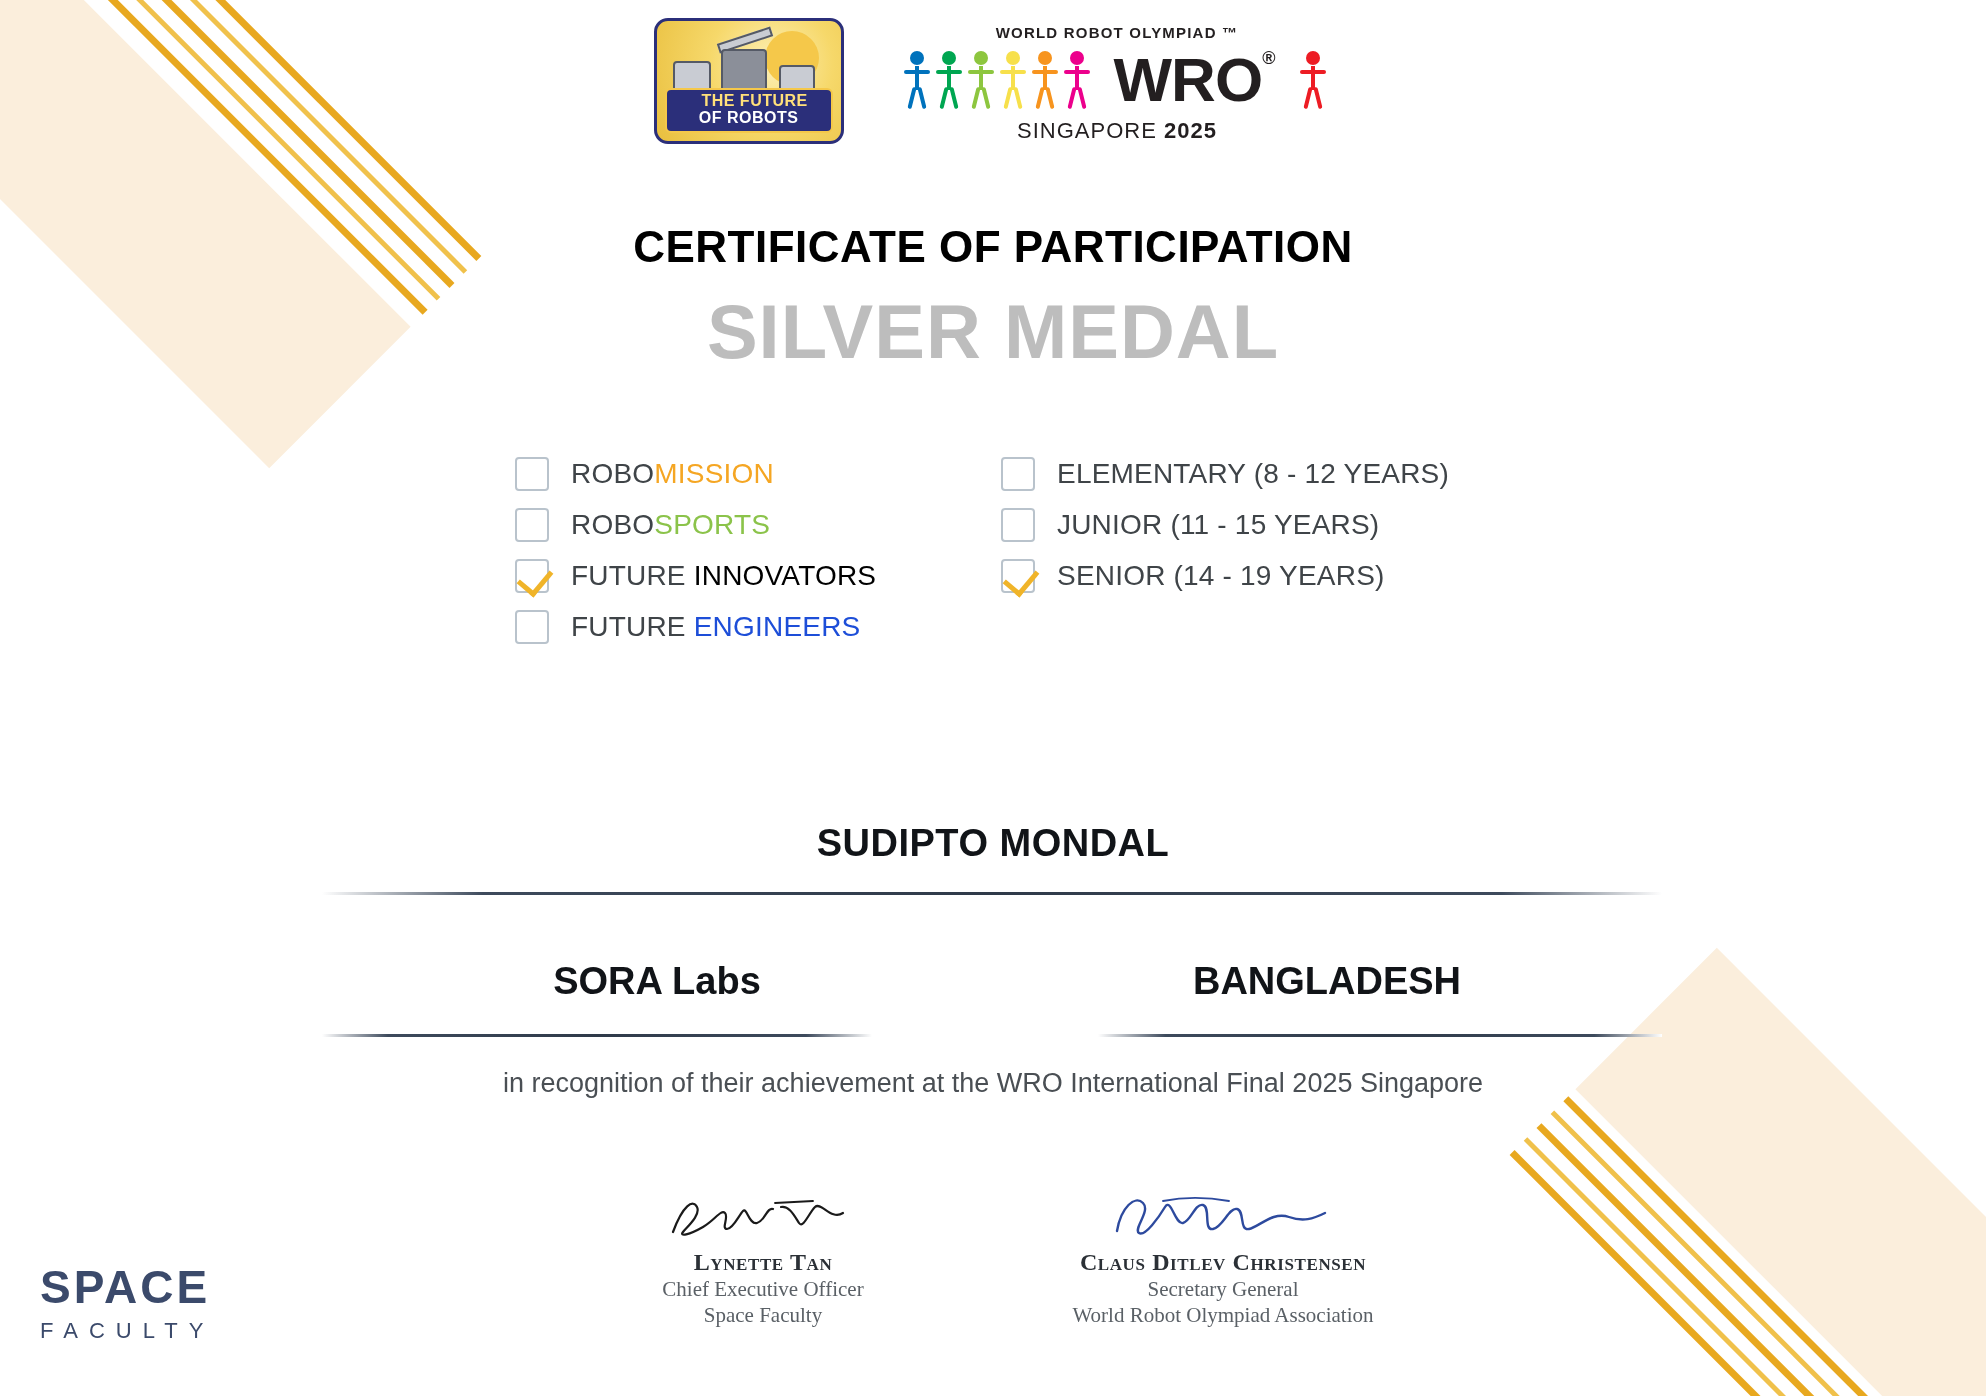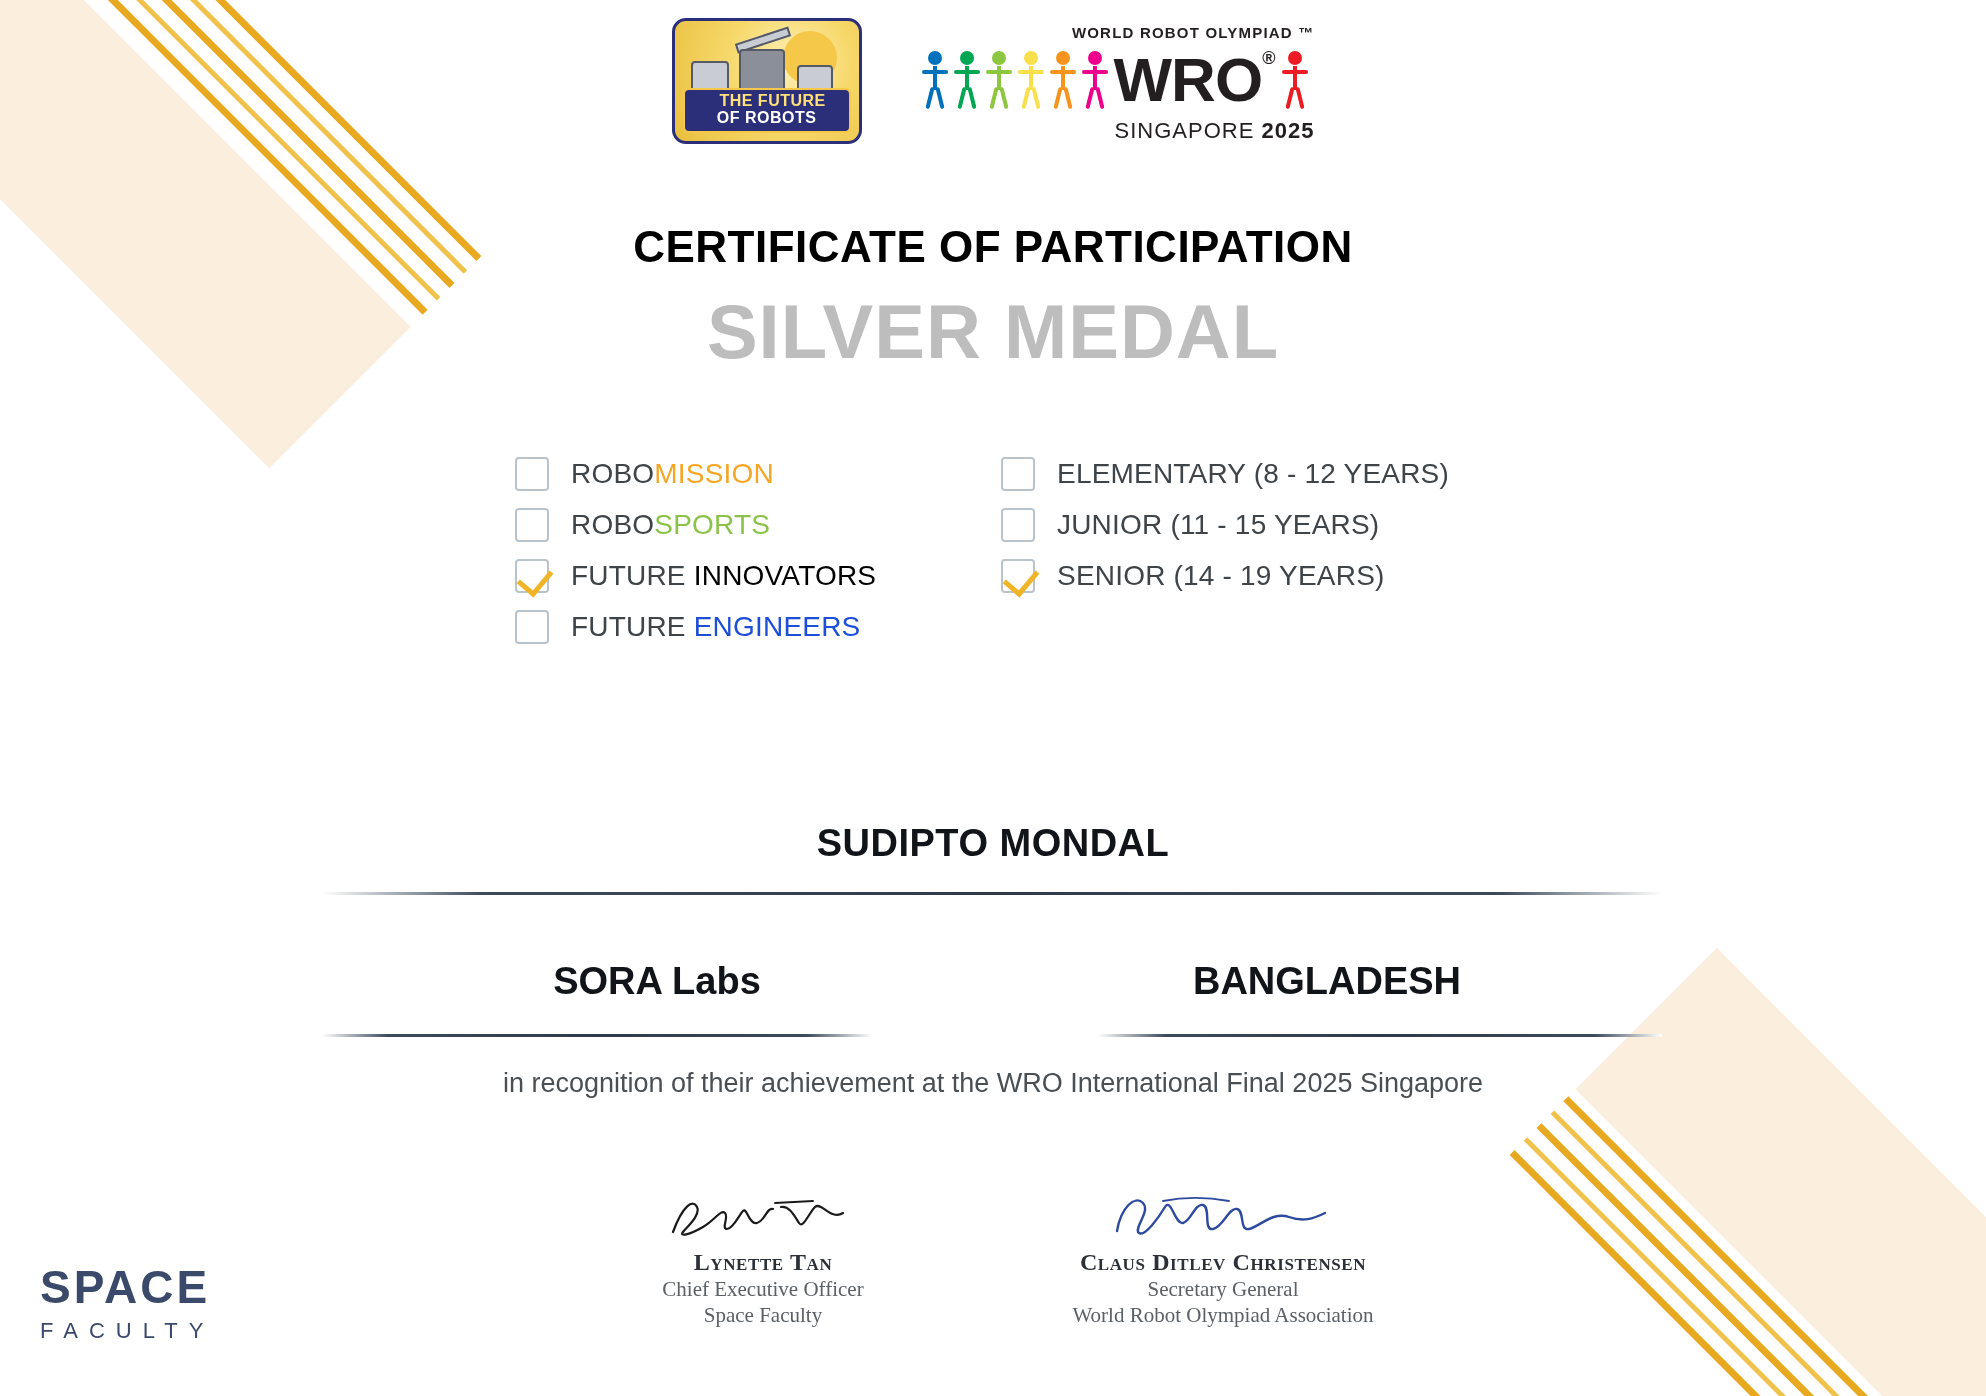--- a/index.html
+++ b/index.html
@@ -87,29 +87,30 @@
     border: 2px solid #f5c84a;
     border-radius: 6px;
     color: #ffffff;
     text-align: center;
     line-height: 1.05;
     padding: 3px 0 4px;
   }
   .fr-banner .l1 { font-size: 16px; font-weight: bold; letter-spacing: .5px; color: #ffe07a; margin-left: 12px;}
   .fr-banner .l2 { font-size: 16px; font-weight: bold; letter-spacing: .5px; color: #ffffff;}
 
-  .wro-block { padding-top: 6px; text-align: right; }
+  .wro-block { padding-top: 6px; text-align: center; }
   .wro-top {
     font-size: 15px; letter-spacing: 1.2px;
     color: #231f20; font-weight: bold;
     margin-bottom: 3px;
   }
   .wro-mid {
     display: flex; align-items: center; justify-content: center;
     height: 72px;
+    gap: 18px;
   }
   .people { display: flex; align-items: flex-end; gap: 2px; margin-right: 4px; }
   .person { width: 30px; height: 58px; position: relative; }
   .person .head {
     position: absolute; top: 0; left: 50%; transform: translateX(-50%);
     width: 14px; height: 14px; border-radius: 50%;
   }
   .person .body {
     position: absolute; top: 15px; left: 50%; transform: translateX(-50%);
     width: 4px; height: 24px;

